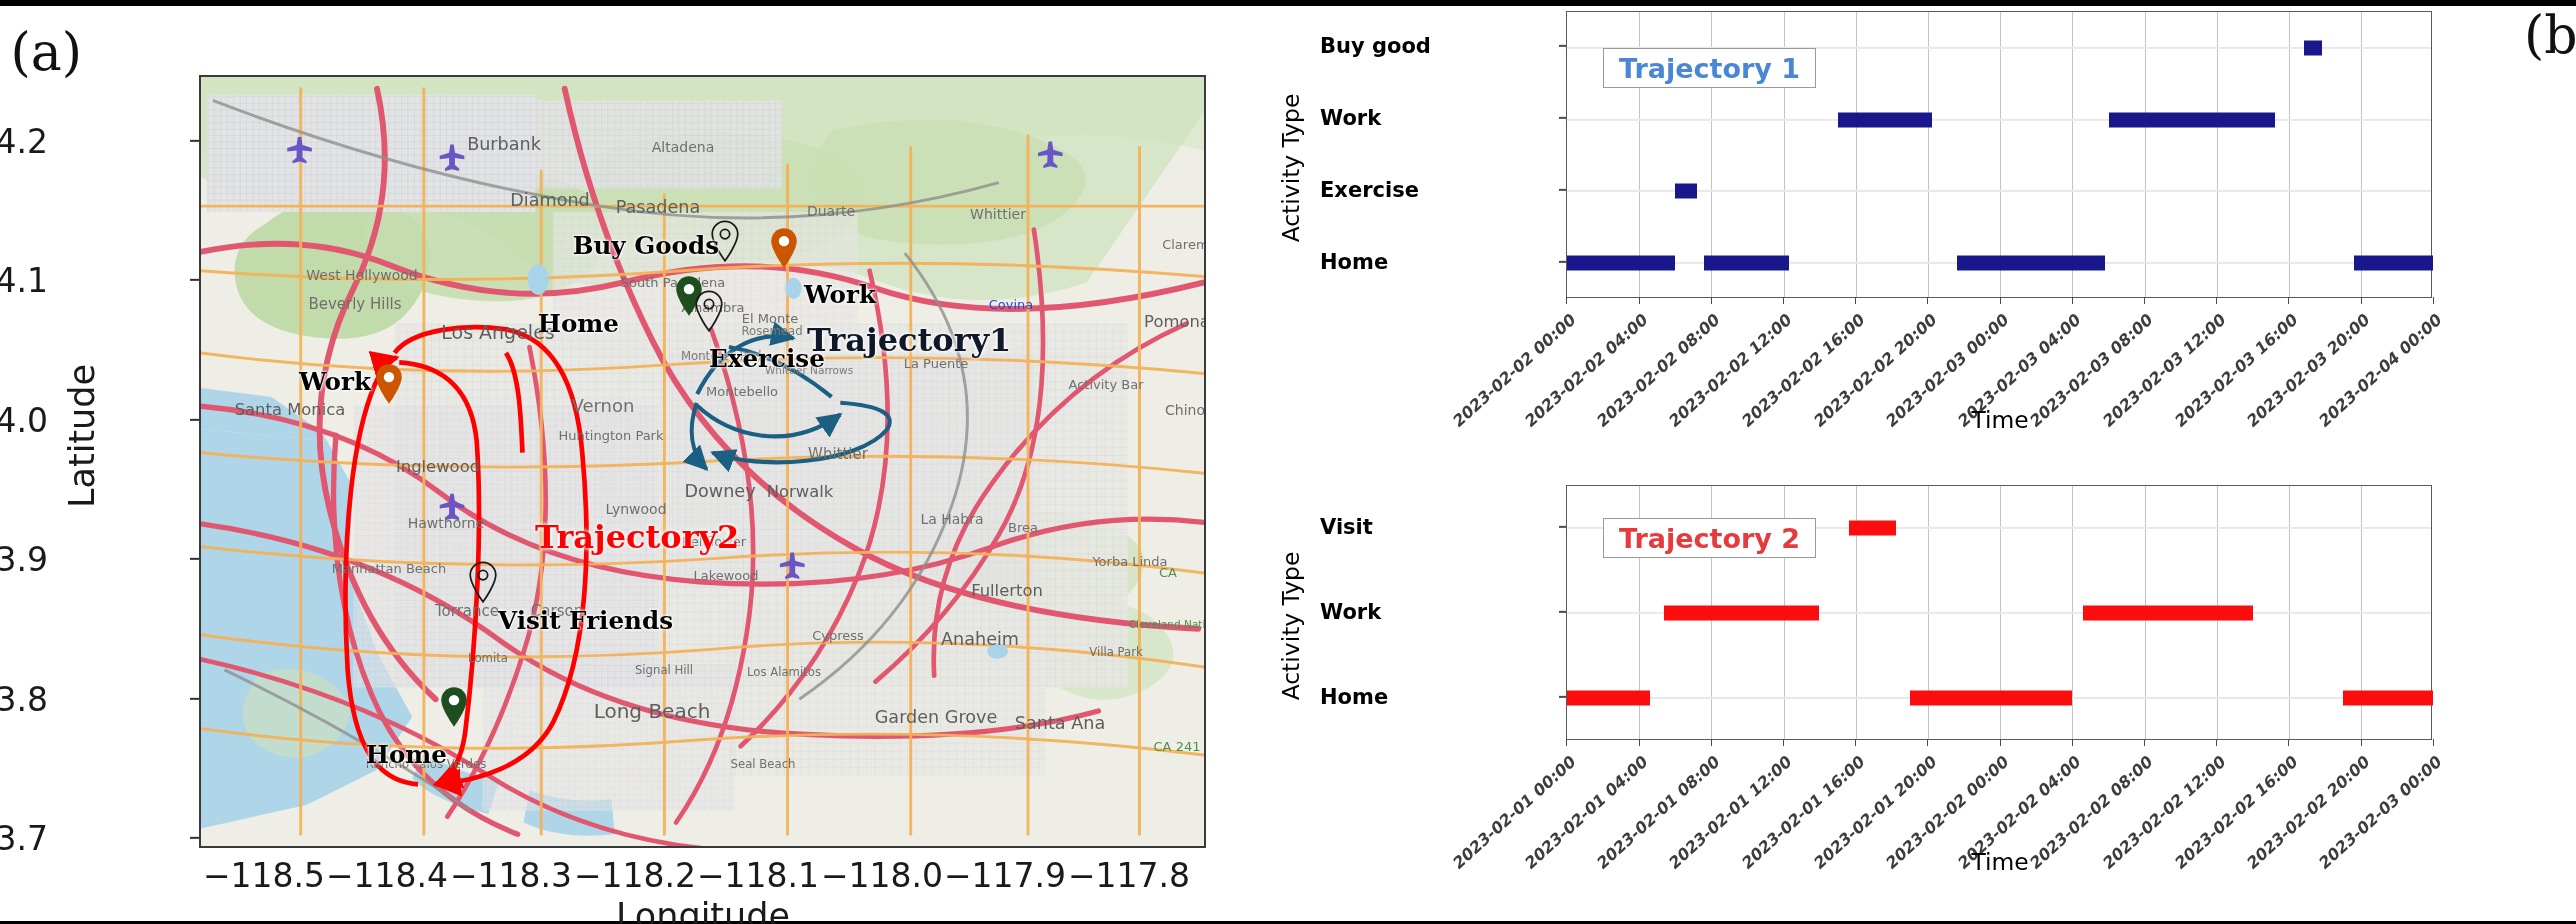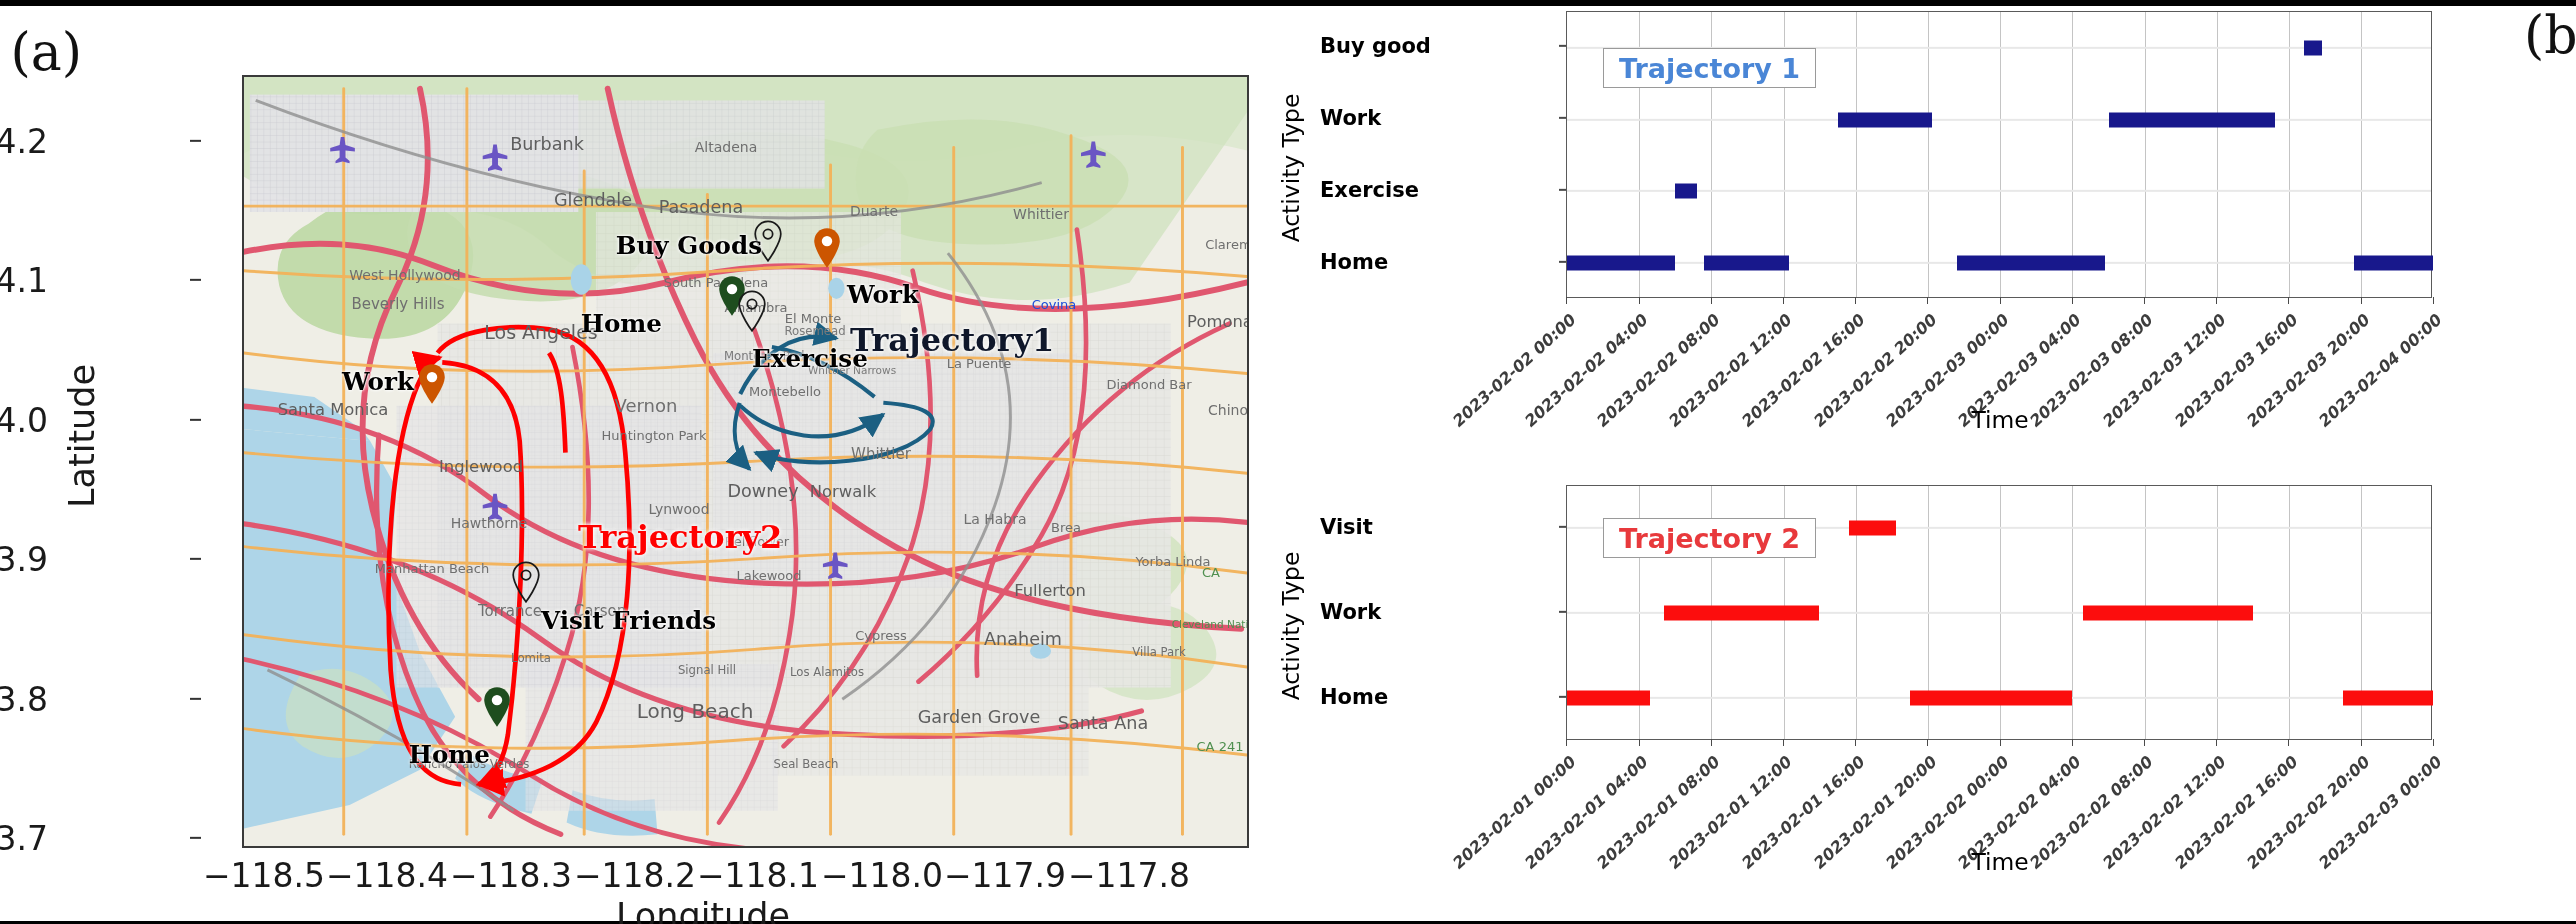--- a/index.html
+++ b/index.html
@@ -8,21 +8,21 @@
   .topbar{position:absolute;left:0;top:0;width:2576px;height:5.9px;background:#000;}
   .bottombar{position:absolute;left:0;bottom:0;width:2576px;height:3.5px;background:#000;}
 
   
   #panel-a{position:absolute;left:0;top:5.9px;width:1259px;height:913px;}
   .panel-letter{position:absolute;font-family:"DejaVu Serif",serif;font-size:52px;color:#111;}
   #letter-a{left:10.5px;top:16.4px;}
   #letter-b{left:1265px;top:4.7px;}
 
   #map-frame{position:absolute;left:199px;top:69px;width:1007px;height:773px;
-             border:2.9px solid #3a3a3a;box-sizing:border-box;overflow:hidden;background:#eef3e4;margin-left:43px;}
+             border:2.9px solid #3a3a3a;box-sizing:border-box;overflow:hidden;background:#eef3e4;}
   #map-canvas{position:absolute;left:0;top:0;width:100%;height:100%;}
 
   .lat-tick{position:absolute;right:1211px;font-family:"DejaVu Sans",sans-serif;font-size:33px;color:#1a1a1a;
             text-align:right;width:176px;transform:translateY(-50%);}
   .lat-mark{position:absolute;left:190px;width:10.5px;height:2.3px;background:#333;transform:translateY(-50%);}
   .lon-tick{position:absolute;top:850px;font-family:"DejaVu Sans",sans-serif;font-size:33px;color:#1a1a1a;
             text-align:center;width:176px;transform:translateX(-50%);}
   #ylab-lat{position:absolute;left:-35px;top:410px;width:234px;text-align:center;
             font-size:35px;color:#1a1a1a;transform:rotate(-90deg);}
   #xlab-lon{position:absolute;left:703px;top:890px;width:234px;text-align:center;
@@ -206,35 +206,35 @@
       <g fill="none" stroke="#ff0000" stroke-width="8">
         <path d="M330 470 C360 430, 450 420, 520 430 C600 445, 640 520, 650 640 C665 800, 660 980, 600 1100 C560 1175, 470 1200, 400 1205" marker-end="url(#arr2)"></path>
         <path d="M338 486 C400 490, 460 520, 470 620 C480 760, 470 960, 450 1120 C442 1170, 425 1195, 400 1205" marker-end="url(#arr2)"></path>
         <path d="M370 1205 C300 1200, 260 1140, 250 1010 C240 840, 250 650, 290 540 C305 500, 320 482, 334 478" marker-end="url(#arr2)"></path>
         <path d="M520 470 C540 500, 545 560, 548 640"></path>
       </g>
     </svg>
 
     <div id="map-overlay">
         <div class="map-place" style="left: 303px; top: 67px; font-size: 17.6px; color: rgb(94, 94, 94);">Burbank</div>
-        <div class="map-place" style="left: 349px; top: 123px; font-size: 17.6px; color: rgb(94, 94, 94);">Glendale</div>
+        <div class="map-place" style="left: 349px; top: 123px; font-size: 17.6px; color: rgb(94, 94, 94);">Diamond</div>
         <div class="map-place" style="left: 457px; top: 130px; font-size: 17.6px; color: rgb(94, 94, 94);">Pasadena</div>
         <div class="map-place" style="left: 482px; top: 70px; font-size: 14px; color: rgb(111, 111, 111);">Altadena</div>
         <div class="map-place" style="left: 630px; top: 134px; font-size: 14px; color: rgb(111, 111, 111);">Duarte</div>
         <div class="map-place" style="left: 797px; top: 137px; font-size: 14px; color: rgb(111, 111, 111);">Whittier</div>
         <div class="map-place" style="left: 995px; top: 167px; font-size: 13px; color: rgb(111, 111, 111);">Claremont</div>
         <div class="map-place" style="left: 161px; top: 198px; font-size: 14px; color: rgb(111, 111, 111);">West Hollywood</div>
         <div class="map-place" style="left: 154px; top: 227px; font-size: 15px; color: rgb(111, 111, 111); text-align: right;">Beverly Hills</div>
         <div class="map-place" style="left: 297px; top: 255px; font-size: 19px; color: rgb(94, 94, 94);">Los Angeles</div>
         <div class="map-place" style="left: 472px; top: 205px; font-size: 13px; color: rgb(111, 111, 111);">South Pasadena</div>
         <div class="map-place" style="left: 512px; top: 230px; font-size: 13px; color: rgb(111, 111, 111);">Alhambra</div>
         <div class="map-place" style="left: 569px; top: 241px; font-size: 13px; color: rgb(111, 111, 111);">El Monte</div>
         <div class="map-place" style="left: 810px; top: 227px; font-size: 13px; color: #1d4ed8;">Covina</div>
         <div class="map-place" style="left: 976px; top: 244px; font-size: 16.4px; color: rgb(94, 94, 94);">Pomona</div>
-        <div class="map-place" style="left: 905px; top: 307px; font-size: 13px; color: rgb(111, 111, 111);">Diamond Bar</div>
+        <div class="map-place" style="left: 905px; top: 307px; font-size: 13px; color: rgb(111, 111, 111);">Activity Bar</div>
         <div class="map-place" style="left: 1001px; top: 333px; font-size: 14px; color: rgb(111, 111, 111);">Chino Hills</div>
         <div class="map-place" style="left: 735px; top: 286px; font-size: 13px; color: rgb(111, 111, 111);">La Puente</div>
         <div class="map-place" style="left: 541px; top: 314px; font-size: 13px; color: rgb(111, 111, 111);">Montebello</div>
         <div class="map-place" style="left: 402px; top: 328px; font-size: 18px; color: rgb(111, 111, 111);">Vernon</div>
         <div class="map-place" style="left: 410px; top: 358px; font-size: 13px; color: rgb(111, 111, 111);">Huntington Park</div>
         <div class="map-place" style="left: 89px; top: 332px; font-size: 16.4px; color: rgb(94, 94, 94);">Santa Monica</div>
         <div class="map-place" style="left: 237px; top: 389px; font-size: 16.4px; color: rgb(94, 94, 94);">Inglewood</div>
         <div class="map-place" style="left: 245px; top: 446px; font-size: 14px; color: rgb(111, 111, 111);">Hawthorne</div>
         <div class="map-place" style="left: 188px; top: 491px; font-size: 13px; color: rgb(111, 111, 111);">Manhattan Beach</div>
         <div class="map-place" style="left: 435px; top: 432px; font-size: 14px; color: rgb(111, 111, 111);">Lynwood</div>

